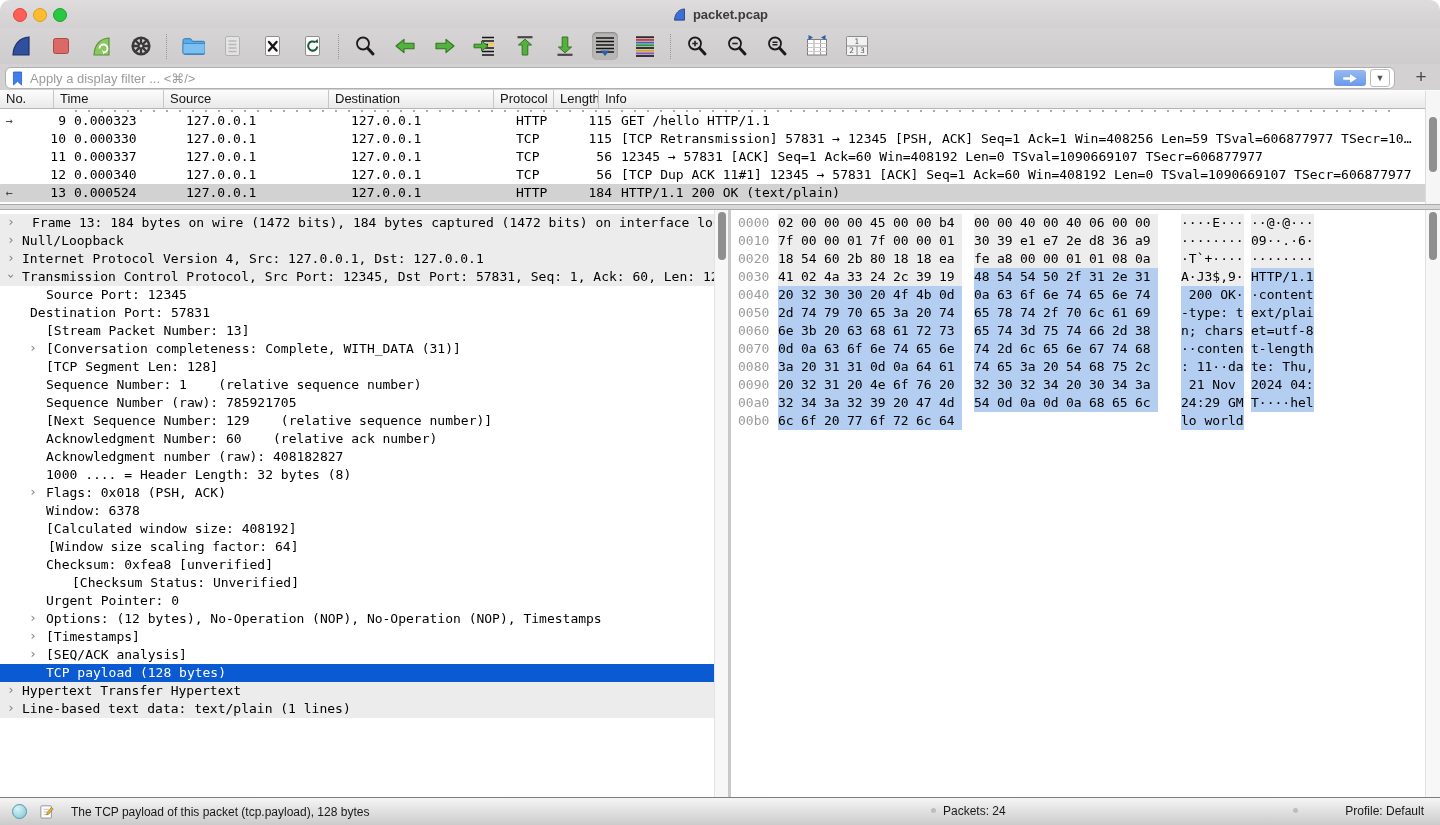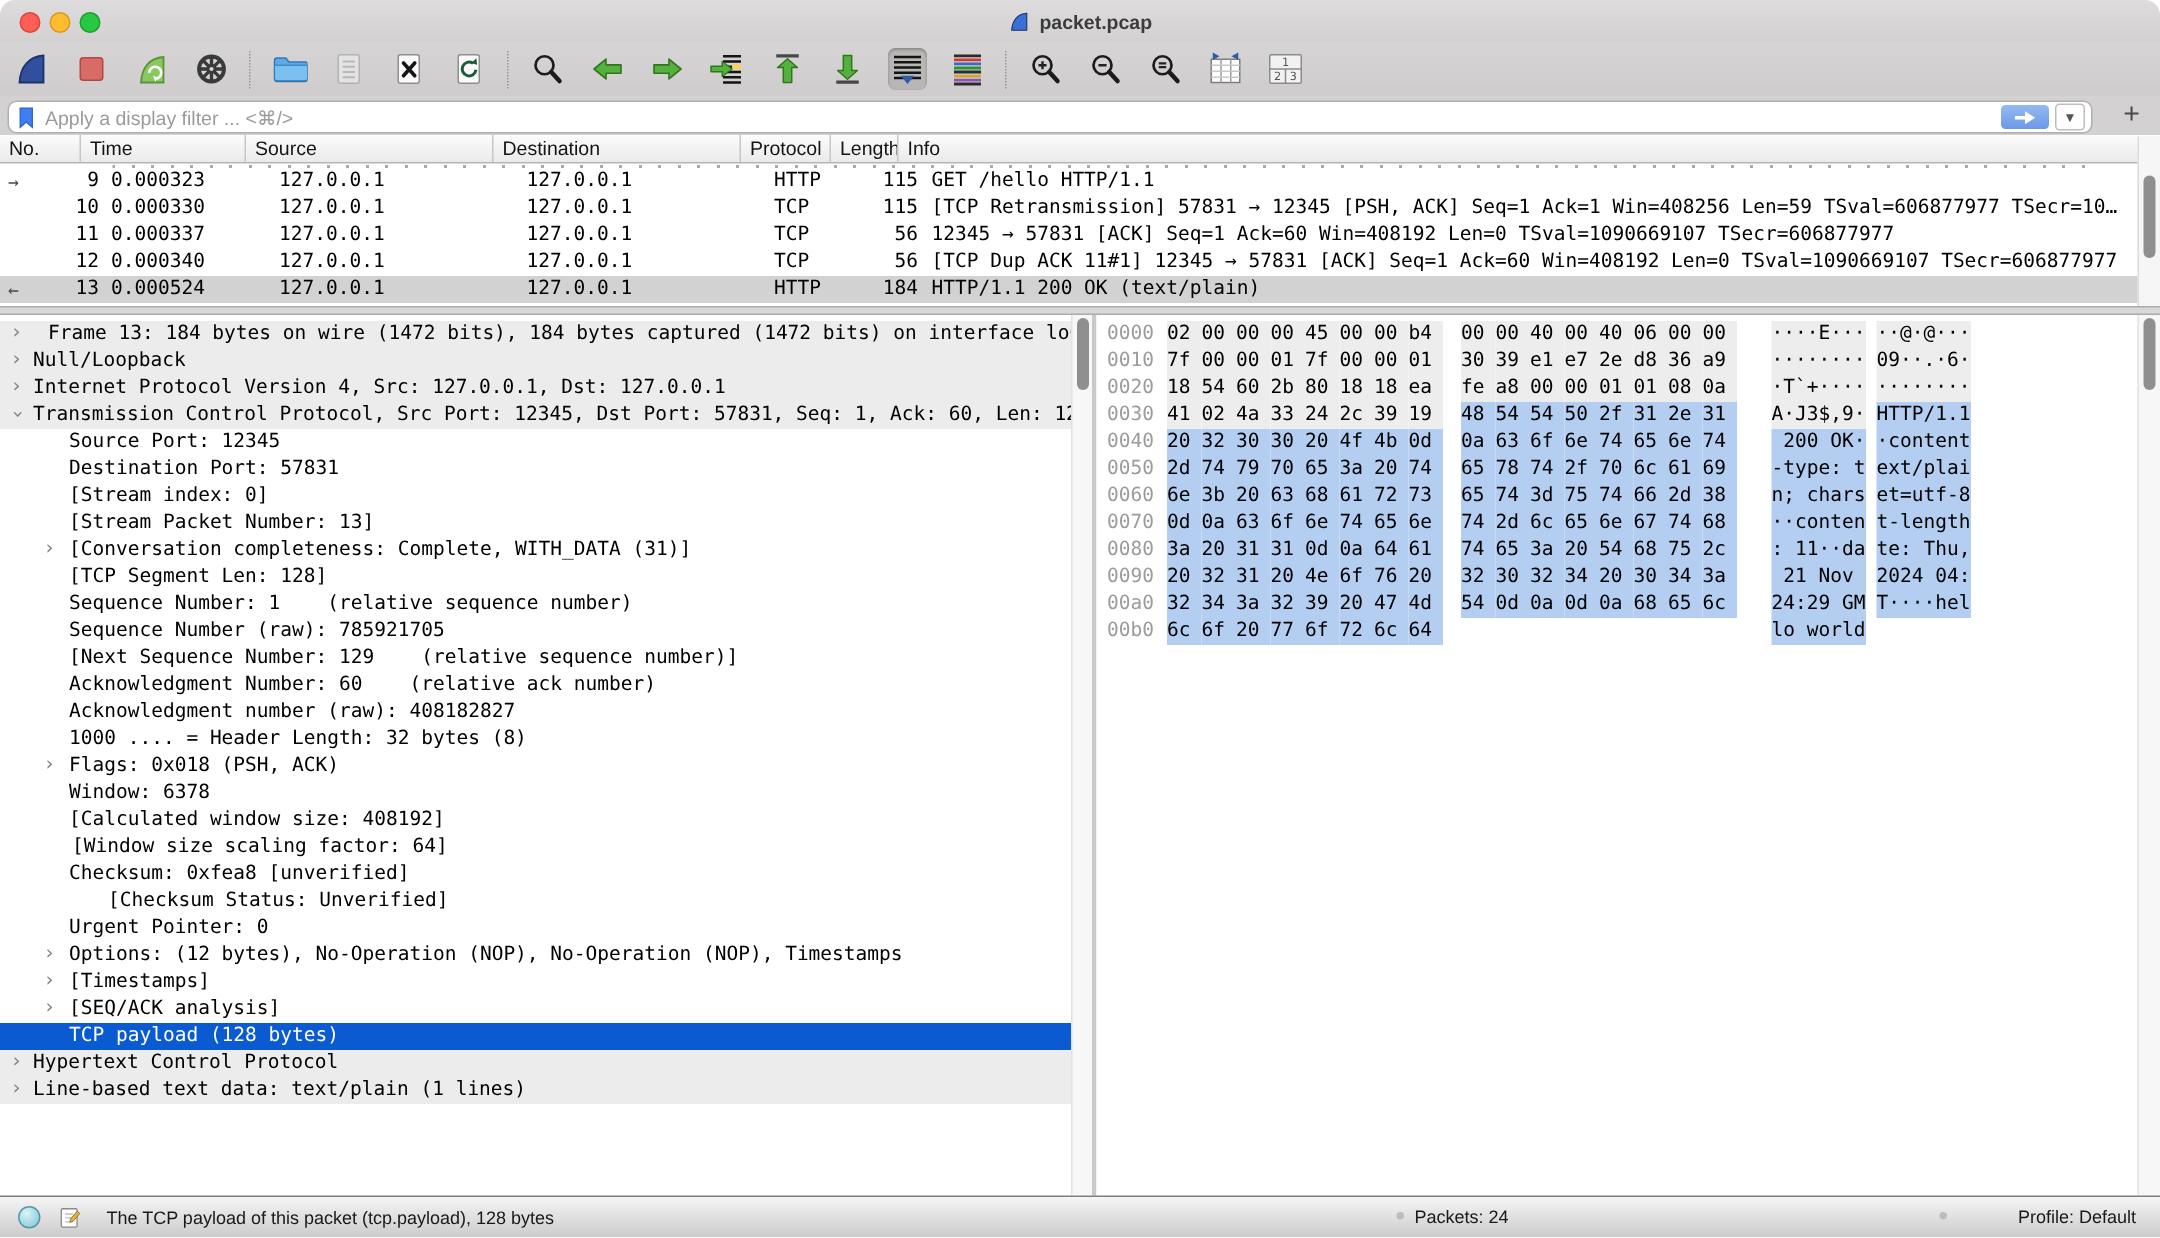--- a/index.html
+++ b/index.html
@@ -357,43 +357,42 @@
     </div>
 
   <div class="hsplit"></div>
 
   <div class="dpane">
       <div class="trow tg"><span class="texp" style="left: 7px;">›</span><span style="padding-left: 32px; display: inline-block;">Frame 13: 184 bytes on wire (1472 bits), 184 bytes captured (1472 bits) on interface lo0</span></div>
       <div class="trow tg"><span class="texp" style="left: 7px;">›</span><span style="padding-left: 22px; display: inline-block;">Null/Loopback</span></div>
       <div class="trow tg"><span class="texp" style="left: 7px;">›</span><span style="padding-left: 22px; display: inline-block;">Internet Protocol Version 4, Src: 127.0.0.1, Dst: 127.0.0.1</span></div>
       <div class="trow tg"><span class="texp open" style="left: 7px;">›</span><span style="padding-left: 22px; display: inline-block;">Transmission Control Protocol, Src Port: 12345, Dst Port: 57831, Seq: 1, Ack: 60, Len: 128</span></div>
       <div class="trow"><span style="padding-left: 46px; display: inline-block;">Source Port: 12345</span></div>
-      <div class="trow"><span style="padding-left: 46px; display: inline-block;">Destination Port: 57831</span></div>
-      <div class="trow"><span style="padding-left: 46px; display: inline-block;">[Stream index: 0]</span></div>
+      <div class="trow"><span style="padding-left: 30px; display: inline-block;">Destination Port: 57831</span></div>
       <div class="trow"><span style="padding-left: 46px; display: inline-block;">[Stream Packet Number: 13]</span></div>
       <div class="trow"><span class="texp" style="left: 29px;">›</span><span style="padding-left: 46px; display: inline-block;">[Conversation completeness: Complete, WITH_DATA (31)]</span></div>
       <div class="trow"><span style="padding-left: 46px; display: inline-block;">[TCP Segment Len: 128]</span></div>
       <div class="trow"><span style="padding-left: 46px; display: inline-block;">Sequence Number: 1    (relative sequence number)</span></div>
       <div class="trow"><span style="padding-left: 46px; display: inline-block;">Sequence Number (raw): 785921705</span></div>
       <div class="trow"><span style="padding-left: 46px; display: inline-block;">[Next Sequence Number: 129    (relative sequence number)]</span></div>
       <div class="trow"><span style="padding-left: 46px; display: inline-block;">Acknowledgment Number: 60    (relative ack number)</span></div>
       <div class="trow"><span style="padding-left: 46px; display: inline-block;">Acknowledgment number (raw): 408182827</span></div>
       <div class="trow"><span style="padding-left: 46px; display: inline-block;">1000 .... = Header Length: 32 bytes (8)</span></div>
       <div class="trow"><span class="texp" style="left: 29px;">›</span><span style="padding-left: 46px; display: inline-block;">Flags: 0x018 (PSH, ACK)</span></div>
       <div class="trow"><span style="padding-left: 46px; display: inline-block;">Window: 6378</span></div>
       <div class="trow"><span style="padding-left: 46px; display: inline-block;">[Calculated window size: 408192]</span></div>
       <div class="trow"><span style="padding-left: 48px; display: inline-block;">[Window size scaling factor: 64]</span></div>
       <div class="trow"><span style="padding-left: 46px; display: inline-block;">Checksum: 0xfea8 [unverified]</span></div>
       <div class="trow"><span style="padding-left: 72px; display: inline-block;">[Checksum Status: Unverified]</span></div>
       <div class="trow"><span style="padding-left: 46px; display: inline-block;">Urgent Pointer: 0</span></div>
       <div class="trow"><span class="texp" style="left: 29px;">›</span><span style="padding-left: 46px; display: inline-block;">Options: (12 bytes), No-Operation (NOP), No-Operation (NOP), Timestamps</span></div>
       <div class="trow"><span class="texp" style="left: 29px;">›</span><span style="padding-left: 46px; display: inline-block;">[Timestamps]</span></div>
       <div class="trow"><span class="texp" style="left: 29px;">›</span><span style="padding-left: 46px; display: inline-block;">[SEQ/ACK analysis]</span></div>
       <div class="trow tb"><span style="padding-left: 46px; display: inline-block;">TCP payload (128 bytes)</span></div>
-      <div class="trow tg"><span class="texp" style="left: 7px;">›</span><span style="padding-left: 22px; display: inline-block;">Hypertext Control Protocol</span></div>
+      <div class="trow tg"><span class="texp" style="left: 7px;">›</span><span style="padding-left: 22px; display: inline-block;">Hypertext Transfer Hypertext</span></div>
       <div class="trow tg"><span class="texp" style="left: 7px;">›</span><span style="padding-left: 22px; display: inline-block;">Line-based text data: text/plain (1 lines)</span></div>
     </div>
   <div class="dsb">
       <div class="thumb" style="top:2px;height:48px"></div>
     </div>
 
   <div class="vsplit"></div>
 
   <div class="xpane">
       <div class="hrow"><span class="off">0000</span><span class="grp"><span class="hb gy">02</span><span class="hb gy">00</span><span class="hb gy">00</span><span class="hb gy">00</span><span class="hb gy">45</span><span class="hb gy">00</span><span class="hb gy">00</span><span class="hb gy">b4</span></span><span class="grp g2"><span class="hb gy">00</span><span class="hb gy">00</span><span class="hb gy">40</span><span class="hb gy">00</span><span class="hb gy">40</span><span class="hb gy">06</span><span class="hb gy">00</span><span class="hb gy">00</span></span><span class="asc a1 gy">····E···</span><span class="asc a2 gy">··@·@···</span></div>

